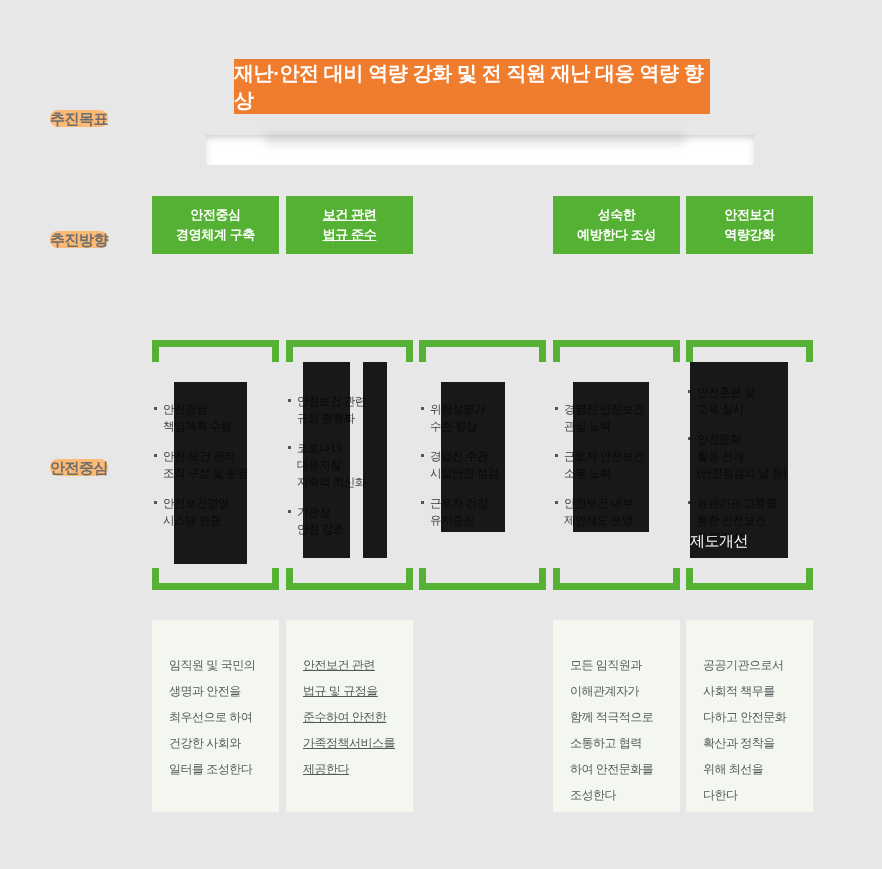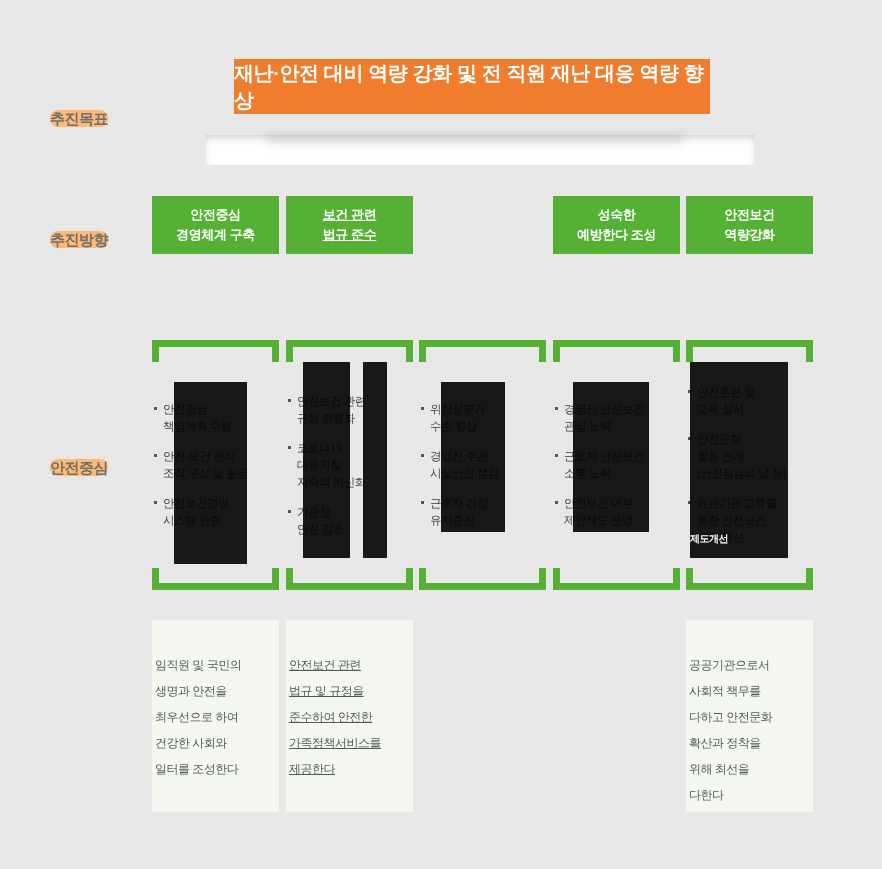--- a/index.html
+++ b/index.html
@@ -163,33 +163,33 @@
   .redact {
     position: absolute;
     background: #080808;
     mix-blend-mode: multiply;
     opacity: .93;
     pointer-events: none;
   }
   .dup-line {
     position: absolute;
     color: #ffffff;
-    font-size: 10px;
-    font-weight: bold;
+    font-size: 15px;
+    font-weight: normal;
     letter-spacing: -0.5px;
     white-space: nowrap;
   }
 
   
   .policy-box {
     top: 620px;
     height: 192px;
     background: #f3f7f0;
     box-sizing: border-box;
-    padding: 32px 14px 0 3px;
+    padding: 32px 14px 0 17px;
     font-size: 12px;
     color: #55595a;
     line-height: 26px;
     letter-spacing: -0.5px;
     white-space: pre-line;
   }
 </style>
 </head>
 <body>
 
@@ -290,20 +290,26 @@
   <div class="col c1 policy-box">임직원 및 국민의
 생명과 안전을
 최우선으로 하여
 건강한 사회와
 일터를 조성한다</div>
   <div class="col c2 policy-box">안전보건 관련
 법규 및 규정을
 준수하여 안전한
 가족정책서비스를
 제공한다</div>
+  <div class="col c4 policy-box">모든 임직원과
+이해관계자가
+함께 적극적으로
+소통하고 협력
+하여 안전문화를
+조성한다</div>
   <div class="col c5 policy-box">공공기관으로서
 사회적 책무를
 다하고 안전문화
 확산과 정착을
 위해 최선을
 다한다</div>
 
 </div>
 
 </body></html>

